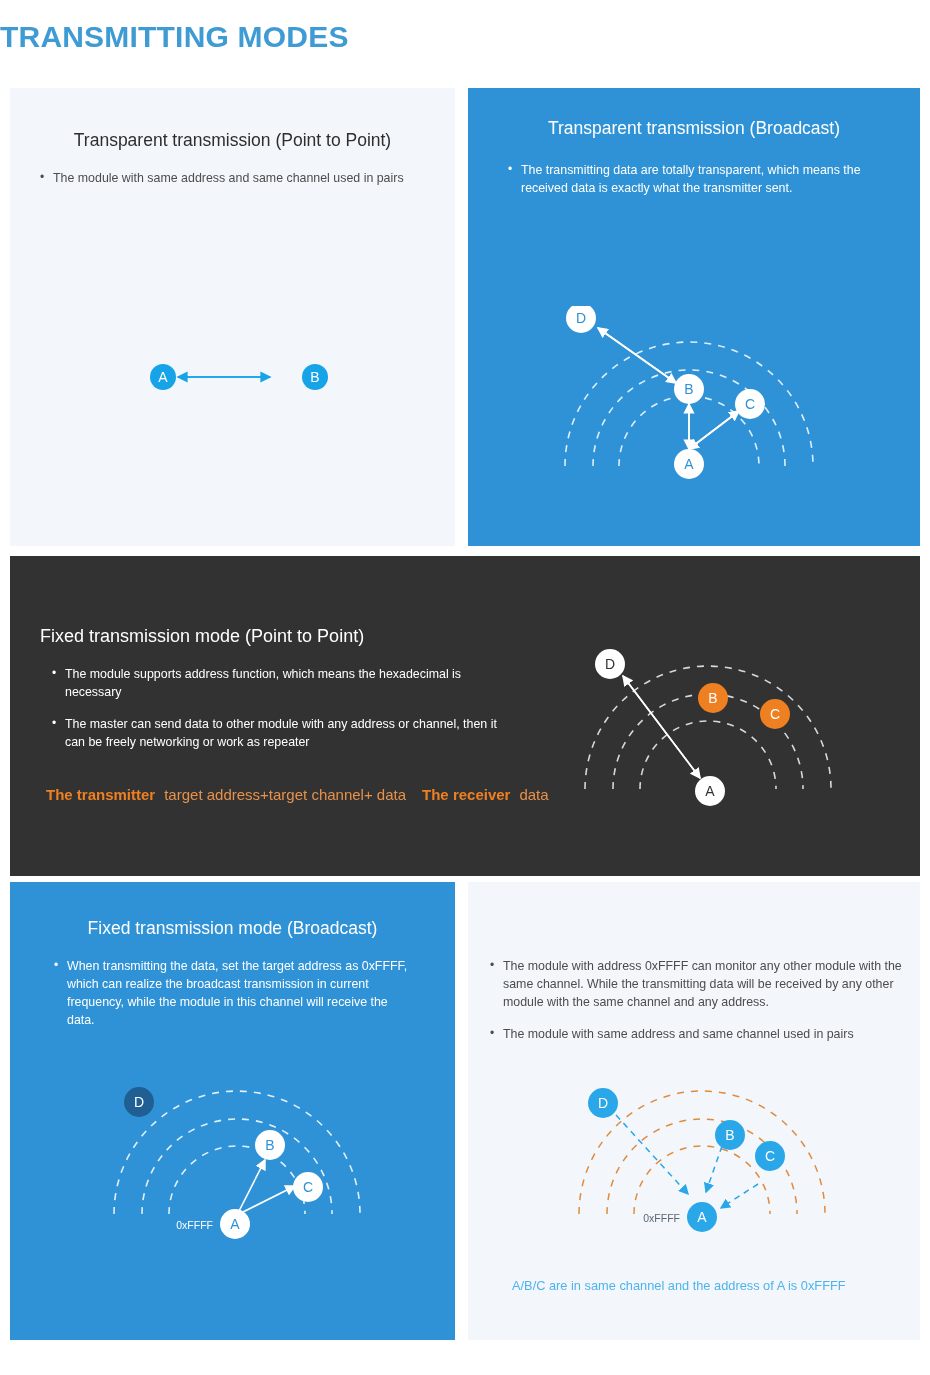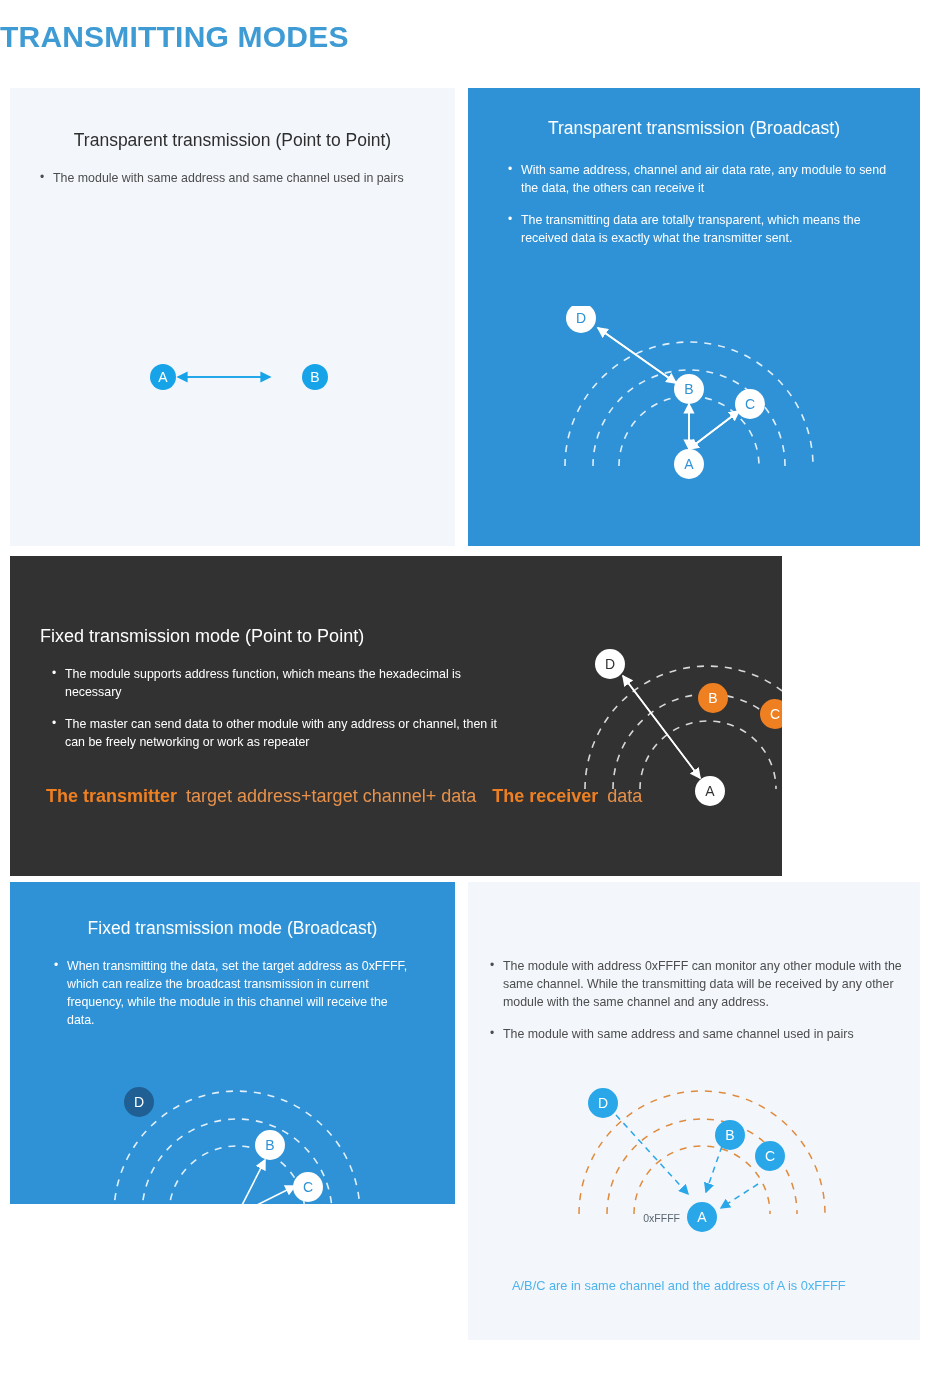--- a/index.html
+++ b/index.html
@@ -62,21 +62,21 @@
     content: "\2022";
     position: absolute;
     left: 0; top: -1px;
     font-size: 12px;
   }
   .bul-dark li { color: #4c4c4c; }
   .bul-white li { color: #ffffff; }
 
   .footer-line {
     position: absolute;
-    font-size: 18px;
+    font-size: 15px;
     font-family: "Liberation Sans", sans-serif;
     white-space: nowrap;
   }
   .footer-line .lbl { font-weight: bold; }
   .footer-line .gap { display: inline-block; width: 9px; }
   .footer-line .gap-big { display: inline-block; width: 16px; }
   .fl-white .lbl { color: #ffffff; }
   .fl-white .val { color: #e3f2fb; }
   .fl-orange .lbl { color: #ef8021; }
   .fl-orange .val { color: #e8914a; }
@@ -126,21 +126,20 @@
     <text class="node-text" x="185" y="34" fill="#ffffff">B</text>
   </svg>
 
 </div>
 
 <div class="panel panel-blue" style="left:468px; top:88px; width:452px; height:458px;">
 
   <div class="panel-title title-white" style="left:0; top:30px; width:452px;">Transparent transmission (Broadcast)</div>
 
   <ul class="bullets bul-white" style="left:40px; top:74px; width:385px;">
-    <li>With same address, channel and air data rate, any module to send the data, the others can receive it</li>
     <li>The transmitting data are totally transparent, which means the received data is exactly what the transmitter sent.</li>
   </ul>
 
   <svg class="diagram" style="left:75px; top:218px;" width="300" height="175" viewBox="0 0 300 175">
     <defs>
       <marker id="arrW" markerWidth="7" markerHeight="7" refX="6" refY="3.5" orient="auto">
         <path d="M0,0 L7,3.5 L0,7 z" fill="#ffffff"></path>
       </marker>
     </defs>
 
@@ -167,21 +166,21 @@
 
     <circle cx="207" cy="98" r="15" fill="#ffffff"></circle>
     <text class="node-text" x="207" y="98" fill="#2f92d6">C</text>
 
     <circle cx="146" cy="158" r="15" fill="#ffffff"></circle>
     <text class="node-text" x="146" y="158" fill="#2f92d6">A</text>
   </svg>
 
 </div>
 
-<div class="panel panel-dark" style="left:10px; top:556px; width:772px; height:320px;">
+<div class="panel panel-dark" style="left:10px; top:556px; width:910px; height:320px;">
 
   <div class="panel-title title-white" style="left:30px; top:70px; width:440px; text-align:left; font-size:18px;">Fixed transmission mode (Point to Point)</div>
 
   <ul class="bullets bul-white" style="left:42px; top:110px; width:468px;">
     <li>The module supports address function, which means the hexadecimal is necessary</li>
     <li>The master can send data to other module with any address or channel, then it can be freely networking or work as repeater</li>
   </ul>
 
   <svg class="diagram" style="left:555px; top:80px;" width="290" height="180" viewBox="0 0 290 180">
     <defs>
@@ -209,21 +208,21 @@
 
     <circle cx="145" cy="155" r="15" fill="#ffffff"></circle>
     <text class="node-text" x="145" y="155" fill="#323232">A</text>
   </svg>
 
   <div class="footer-line fl-orange" style="left:36px; top:230px;">
     <span class="lbl">The transmitter</span><span class="gap"></span><span class="val">target address+target channel+ data</span><span class="gap-big"></span><span class="lbl">The receiver</span><span class="gap"></span><span class="val">data</span>
   </div>
 </div>
 
-<div class="panel panel-blue" style="left:10px; top:882px; width:445px; height:322px;">
+<div class="panel panel-blue" style="left:10px; top:882px; width:445px; height:458px;">
 
   <div class="panel-title title-white" style="left:0; top:36px; width:445px;">Fixed transmission mode (Broadcast)</div>
 
   <ul class="bullets bul-white" style="left:44px; top:76px; width:360px;">
     <li>When transmitting the data, set the target address as 0xFFFF, which can realize the broadcast transmission in current frequency, while the module in this channel will receive the data.</li>
   </ul>
 
   <svg class="diagram" style="left:85px; top:200px;" width="290" height="160" viewBox="0 0 290 160">
     <defs>
       <marker id="arrW3" markerWidth="7" markerHeight="7" refX="6" refY="3.5" orient="auto">

